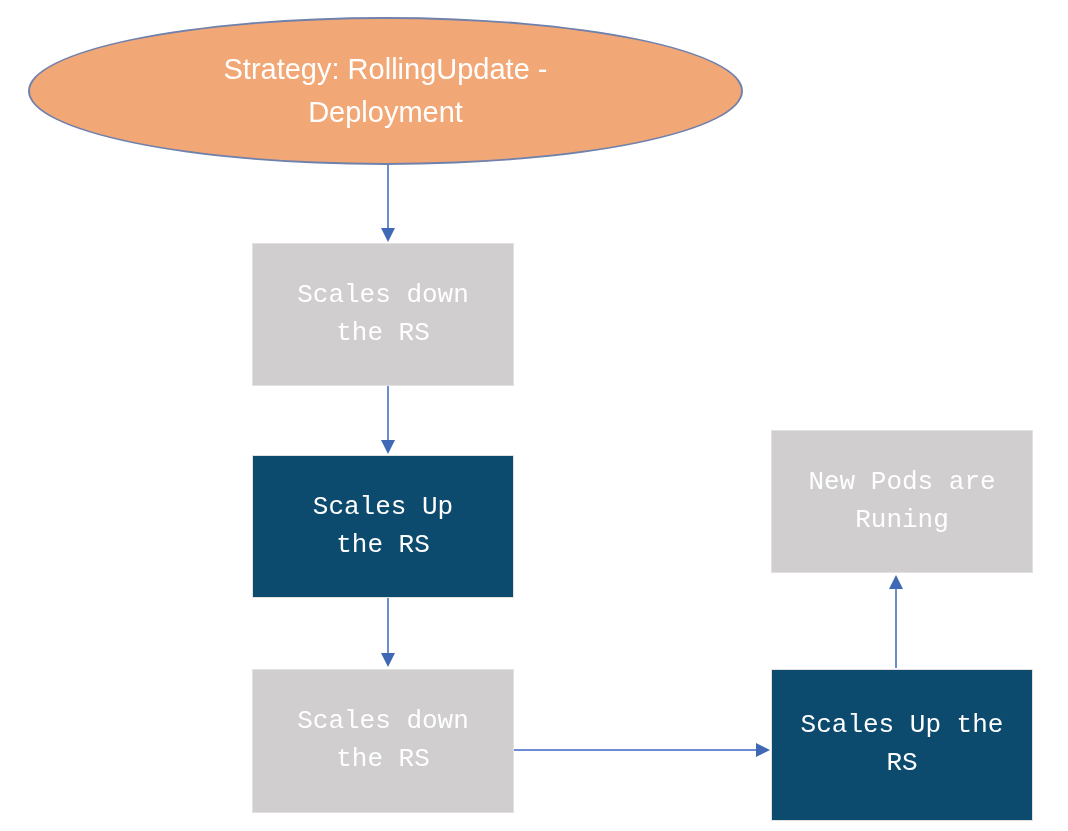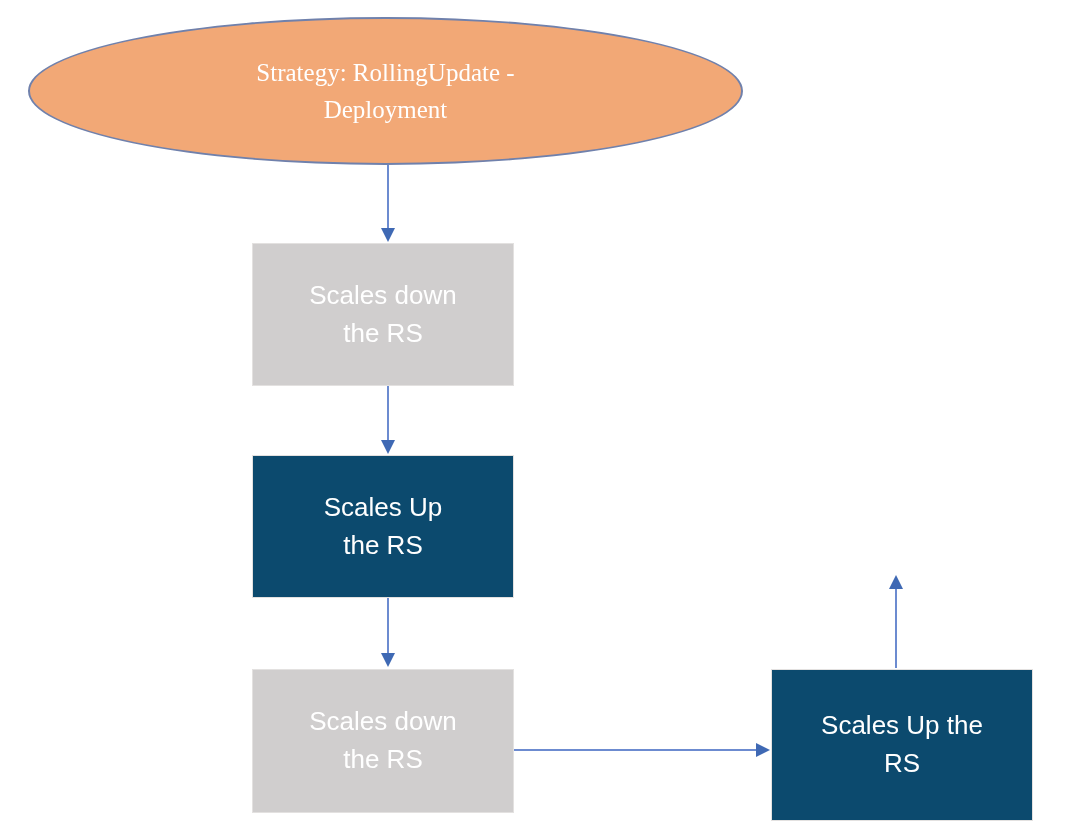--- a/index.html
+++ b/index.html
@@ -33,27 +33,27 @@
     color: #ffffff;
     font-size: 26px;
     line-height: 1.45;
   }
   .node.ellipse {
     left: 28px; top: 17px;
     width: 715px; height: 148px;
     background: #F2A876;
     border: 2px solid #7081AC;
     border-radius: 50%;
-    font-size: 25px;
+    font-size: 29px;
     line-height: 1.5;
-    font-family: Liberation Serif, serif;
   }
   .node.rect {
     width: 262px; height: 143px;
     border: 1px solid #E3E1E0;
+    font-family: Liberation Mono, monospace;
   }
   .node.gray  { background: #D0CECE; }
   .node.green { background: #0c4a6e; }
 
   .node.pos-down1  { left: 252px; top: 243px; }
   .node.pos-up1    { left: 252px; top: 455px; }
   .node.pos-down2  { left: 252px; top: 669px; height: 144px; }
   .node.pos-up2    { left: 771px; top: 669px; height: 152px; }
   .node.pos-newpods{ left: 771px; top: 430px; }
 </style>
@@ -83,14 +83,16 @@
 
   <div class="node rect green pos-up1">Scales Up
 the RS</div>
 
   <div class="node rect gray pos-down2">Scales down
 the RS</div>
 
   <div class="node rect green pos-up2">Scales Up the
 RS</div>
 
+  <div class="node rect gray pos-newpods">New Pods are
+Runing</div>
 
 </div>
 
 </body></html>

